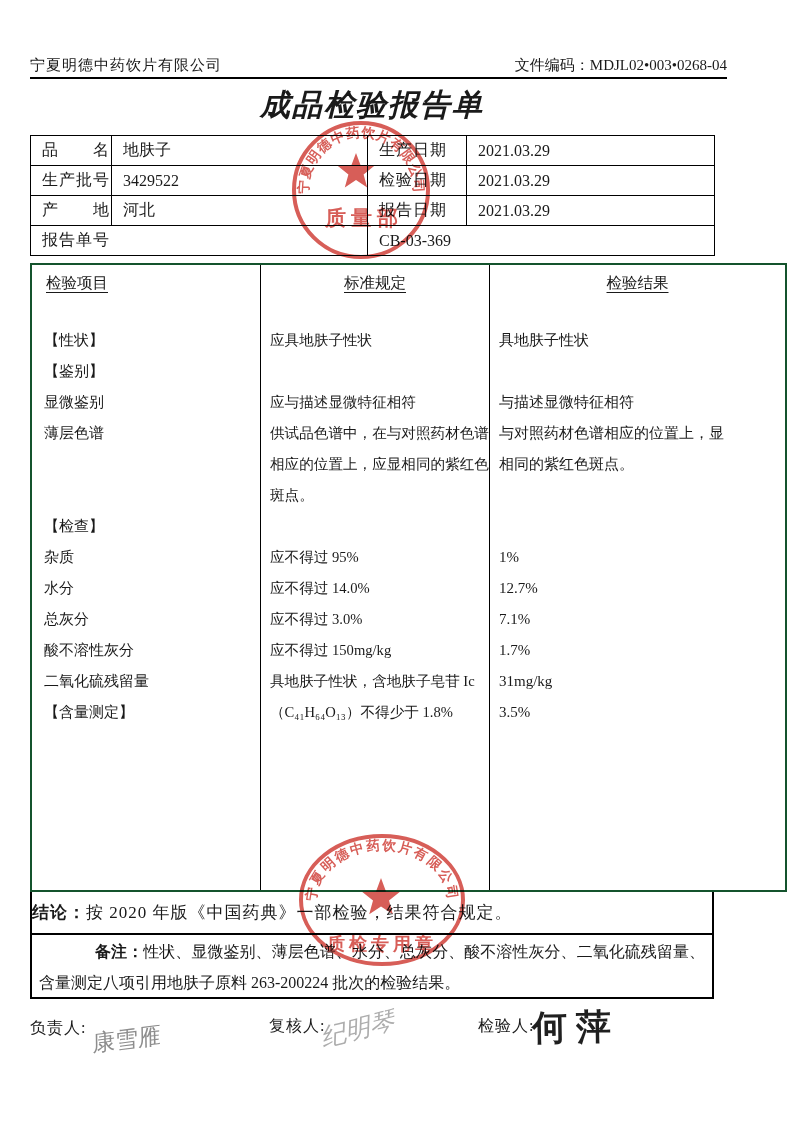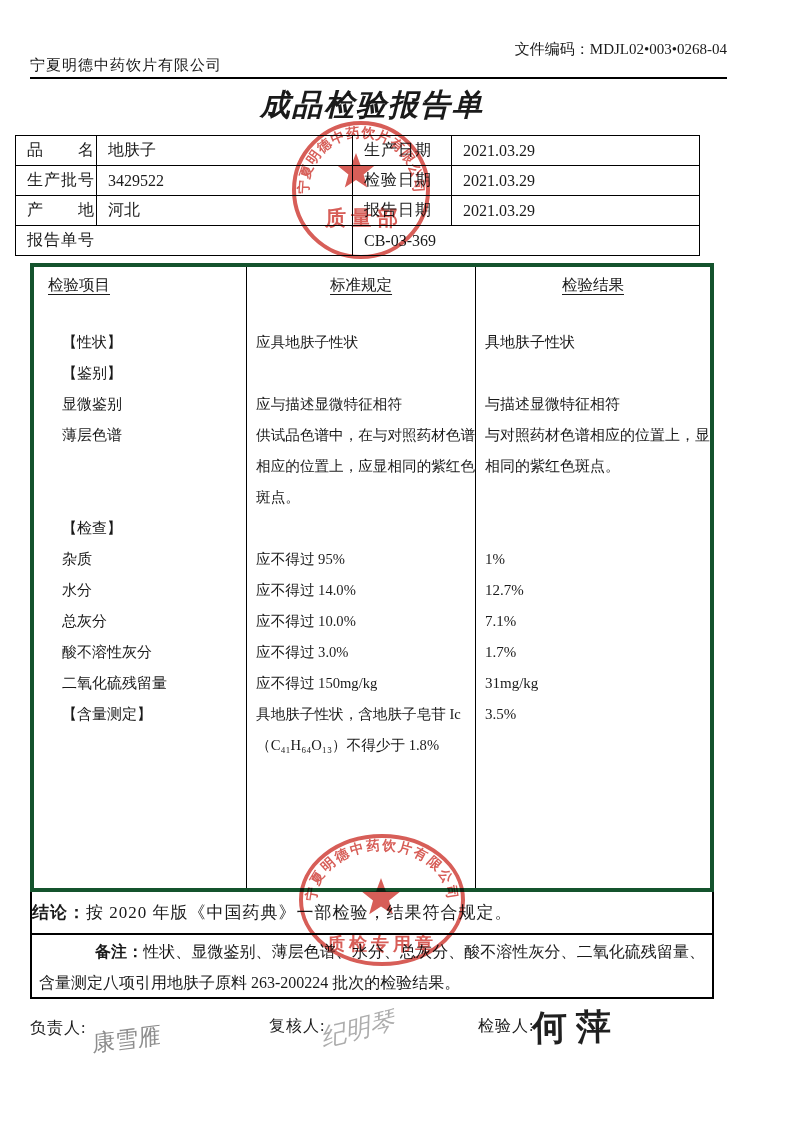--- a/index.html
+++ b/index.html
@@ -4,39 +4,39 @@
 <style>
   html,body{margin:0;padding:0;background:#888;}
   .page{
     position:relative;width:800px;height:1131px;background:#ffffff;
     font-family:"Liberation Serif","DejaVu Serif",serif;color:#1a1a1a;
     overflow:hidden;margin:0 auto;
   }
   .abs{position:absolute;}
   
   .company{left:30px;top:56px;font-size:15px;letter-spacing:1px;}
-  .doccode{right:73px;top:40px;font-size:15px;}
+  .doccode{right:73px;top:56px;font-size:15px;}
   .rule{left:30px;top:77px;width:697px;height:2px;background:#000;}
   .title{left:30px;top:85px;width:684px;text-align:center;font-size:30px;font-weight:700;letter-spacing:2px;font-style:italic;}
   
-  table.info{position:absolute;left:15px;top:135px;width:684px;border-collapse:collapse;table-layout:fixed;}
+  table.info{position:absolute;left:30px;top:135px;width:684px;border-collapse:collapse;table-layout:fixed;}
   table.info td{border:1.5px solid #000;height:29px;font-size:16px;padding:0 0 0 11px;white-space:nowrap;overflow:hidden;}
   table.info td.lab{letter-spacing:1px;}
   
-  .maintbl{left:30px;top:263px;width:684px;height:629px;border:4px solid #14532d;box-sizing:border-box;display:flex;}
+  .maintbl{left:30px;top:263px;width:757px;height:629px;border:2px solid #14532d;box-sizing:border-box;display:flex;}
   .mcol{height:100%;box-sizing:border-box;}
   .mcol1{width:229px;border-right:1.5px solid #000;}
   .mcol2{width:229px;border-right:1.5px solid #000;font-family:Liberation Serif, serif;}
   .mcol3{flex:1;}
   .mhead{height:60px;box-sizing:border-box;padding-top:8px;font-size:15.5px;}
   .mhead .ul{text-decoration:underline;text-underline-offset:4px;}
   .mh-left{padding-left:14px;}
   .mh-center{text-align:center;}
   .mline{height:31px;line-height:31px;font-size:15px;white-space:nowrap;overflow:visible;}
-  .mcol1 .mline{padding-left:28px;}
+  .mcol1 .mline{padding-left:12px;}
   .mcol2 .mline{padding-left:9px;font-size:14.6px;}
   .mcol3 .mline{padding-left:9px;font-family:Liberation Serif, serif;}
   
   .conclusion{left:30px;top:892px;width:684px;height:43px;box-sizing:border-box;
     border-left:2px solid #000;border-right:2px solid #000;border-bottom:2px solid #000;
     display:flex;align-items:center;justify-content:flex-start;font-size:17px;letter-spacing:1px;}
   .conclusion b{font-weight:700;}
   .remark{left:30px;top:935px;width:684px;height:64px;box-sizing:border-box;
     border-left:2px solid #000;border-right:2px solid #000;border-bottom:2px solid #000;
     font-size:16px;line-height:31px;padding:1px 7px 0 7px;text-align:justify;}
@@ -115,21 +115,20 @@
       <div class="mhead mh-center"><span class="ul">标准规定</span></div>
       <div class="mline">应具地肤子性状</div>
       <div class="mline"></div>
       <div class="mline">应与描述显微特征相符</div>
       <div class="mline">供试品色谱中，在与对照药材色谱</div>
       <div class="mline">相应的位置上，应显相同的紫红色</div>
       <div class="mline">斑点。</div>
       <div class="mline"></div>
       <div class="mline">应不得过 95%</div>
       <div class="mline">应不得过 14.0%</div>
-      <div class="mline">应不得过 10.0%</div>
       <div class="mline">应不得过 3.0%</div>
       <div class="mline">应不得过 150mg/kg</div>
       <div class="mline">具地肤子性状，含地肤子皂苷 Ic</div>
       <div class="mline">（C₄₁H₆₄O₁₃）不得少于 1.8%</div>
     </div>
     <div class="mcol mcol3">
       <div class="mhead mh-center"><span class="ul">检验结果</span></div>
       <div class="mline">具地肤子性状</div>
       <div class="mline"></div>
       <div class="mline">与描述显微特征相符</div>

